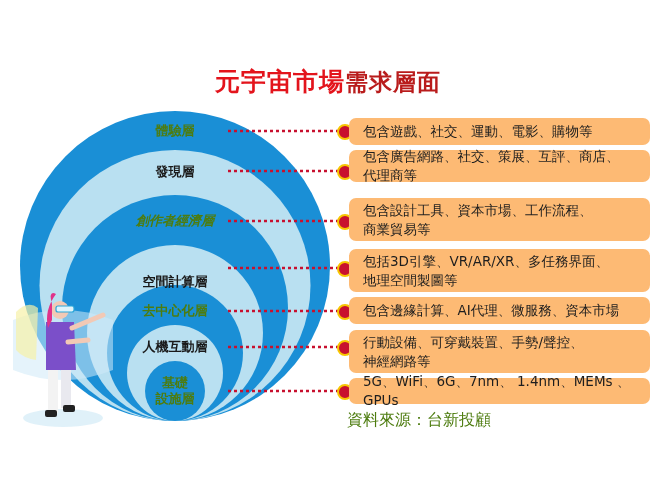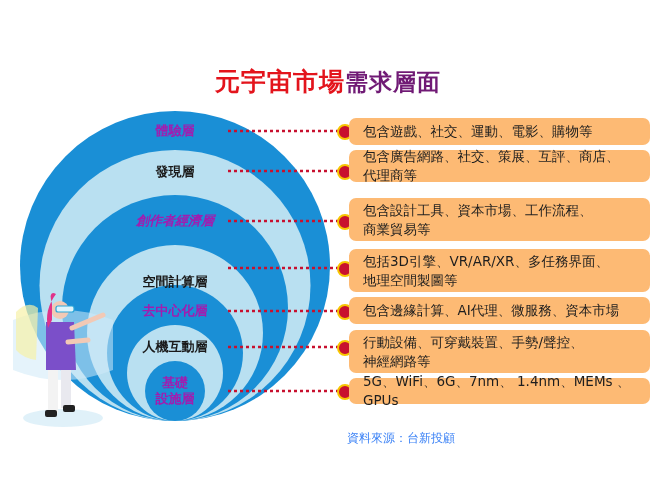--- a/index.html
+++ b/index.html
@@ -1,33 +1,33 @@
 <!DOCTYPE html>
 <html><head>
 <meta charset="utf-8">
 <style>
   html, body { margin:0; padding:0; background:#ffffff; }
   body { width:656px; height:491px; position:relative; overflow:hidden;
          font-family:"DejaVu Sans","Liberation Sans",sans-serif; }
   .title { position:absolute; left:0; width:656px; top:66px; text-align:center;
            font-size:25px; font-weight:bold; letter-spacing:1px; line-height:32px; }
   .title .t-red { color:#e3141c; }
-  .title .t-blue { color:#701a75; font-size:23px; }
+  .title .t-blue { color:#b91c1c; font-size:23px; }
   svg.rings { position:absolute; left:0; top:0; }
   .layer-label { position:absolute; width:140px; text-align:center; font-weight:bold;
                  font-size:13px; line-height:16px; }
-  .layer-label.light { color:#a21caf; }
+  .layer-label.light { color:#4d7c0f; }
   .layer-label.dark { color:#1a1a1a; }
   .desc-box { position:absolute; left:349px; width:301px; background:#fdba74;
               border-radius:7px; color:#1e1e1e; font-size:13.5px; line-height:19px;
               padding:3px 0 3px 14px; box-sizing:border-box;
               display:flex; align-items:center; white-space:pre-line; }
   .dot { position:absolute; width:12px; height:12px; border-radius:50%;
          background:#c8102e; border:2px solid #f7c600; box-sizing:content-box; }
-  .source { position:absolute; left:347px; top:430px; font-size:12px; color:#3b82f6; }
+  .source { position:absolute; left:347px; top:410px; font-size:16px; color:#4d7c0f; }
   .figure { position:absolute; left:8px; top:280px; width:110px; height:150px; }
 </style>
 </head>
 <body>
 
 <div class="title">
   <span class="t-red">元宇宙市場</span><span class="t-blue">需求層面</span>
 </div>
 
 <svg class="rings" width="656" height="491">

